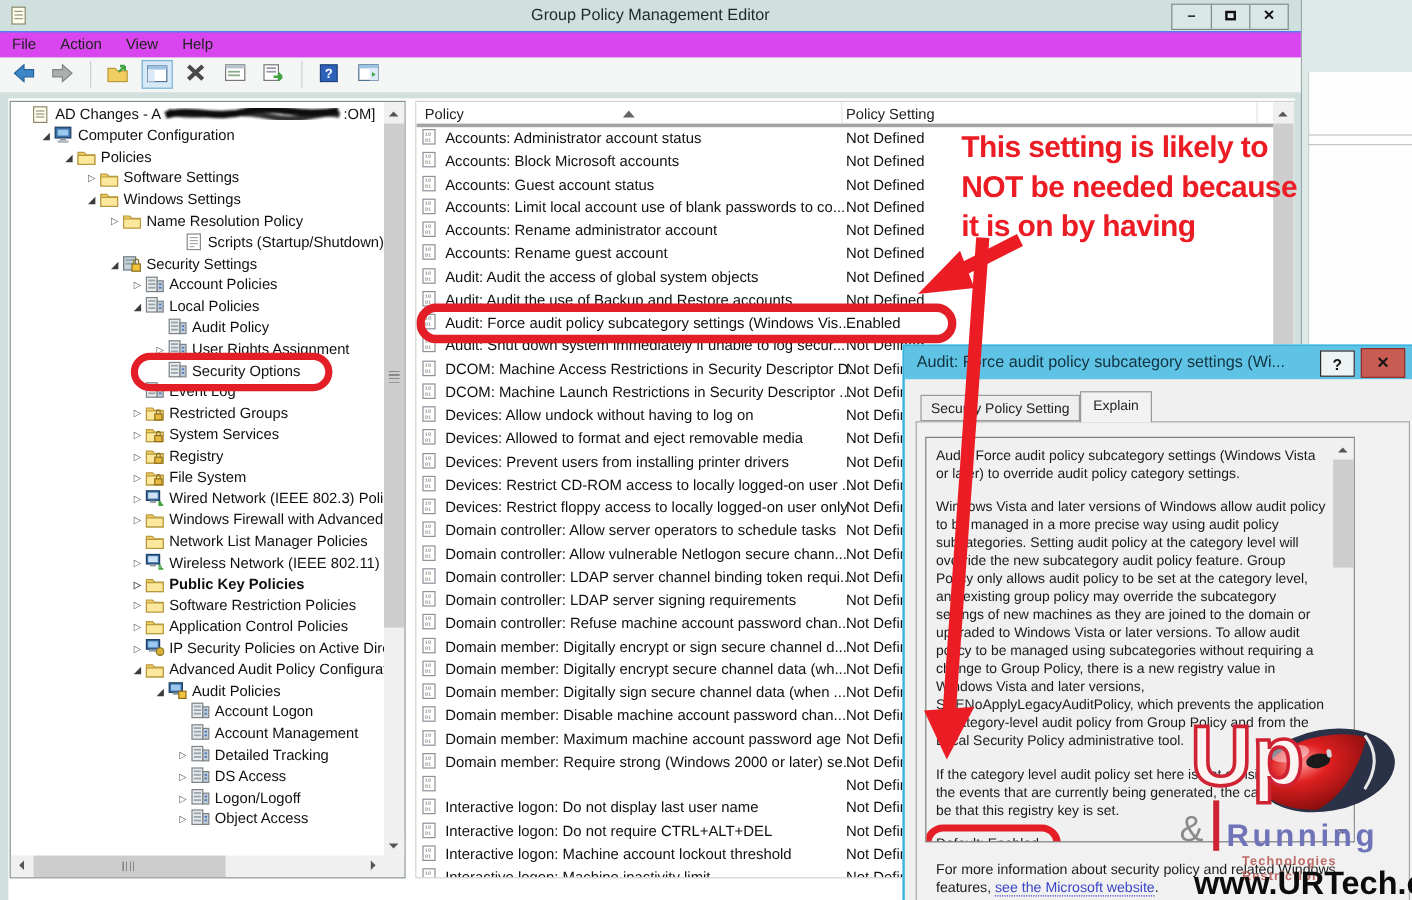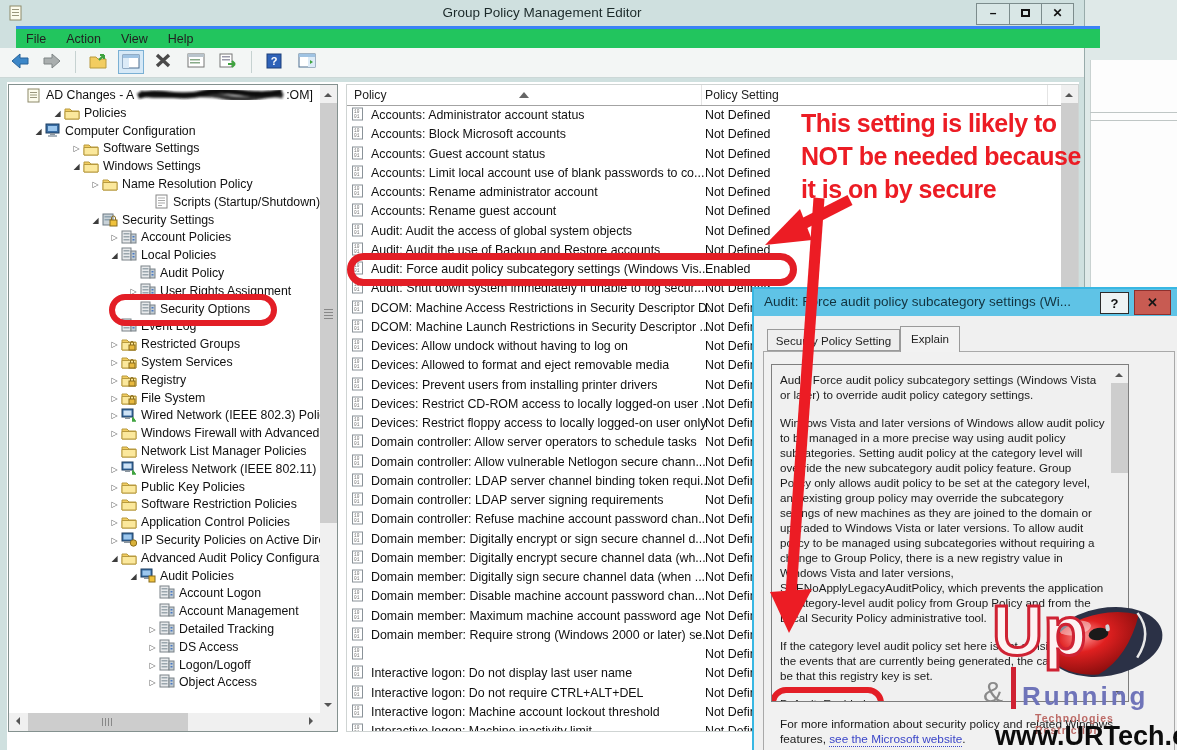--- a/index.html
+++ b/index.html
@@ -15,21 +15,21 @@
   
   .win{position:absolute;left:0;top:0;width:1085px;height:750px;background:#cfe0df;border-right:1px solid #98abaa;z-index:1;}
   .titlebar{position:absolute;left:0;top:0;width:100%;height:26px;}
   .title{position:absolute;left:0;right:0;top:5px;text-align:center;font-size:13.5px;color:#1c2a2a;}
   .app-ico{position:absolute;left:8px;top:5px;width:16px;height:16px;}
   .winbtns{position:absolute;right:10px;top:3px;display:flex;border:1px solid #7c8c8c;background:#d9e7e6;}
   .wbtn{width:32px;height:20px;border-left:1px solid #7c8c8c;text-align:center;font-size:12px;font-weight:bold;color:#111;line-height:19px;}
   .wbtn:first-child{border-left:none;}
   .wbtn .sq{display:inline-block;width:9px;height:8px;border:2px solid #111;margin-top:5px;}
 
-  .menubar{position:absolute;left:16px;top:26px;width:100%;height:22px;background:#22c55e;border-top:3px solid #3b82f6;}
+  .menubar{position:absolute;left:0;top:26px;width:100%;height:22px;background:#d946ef;border-top:1px solid #3b82f6;}
   .menu-item{display:inline-block;padding:3px 10px;font-size:12.5px;color:#222;}
 
   .toolbar{position:absolute;left:0;top:48px;width:100%;height:30px;background:#f3f6f5;border-bottom:1px solid #ccd8d7;}
   .tbtn{display:inline-block;vertical-align:top;width:26px;height:24px;margin:2px 1px;text-align:center;padding-top:3px;}
   .tbtn.pressed{border:1px solid #7ab0d4;background:#d6e9f7;}
   .tsep{display:inline-block;vertical-align:top;width:1px;height:22px;background:#c6d2d1;margin:3px 4px;}
 
   .content-bg{position:absolute;left:7px;top:82px;width:1072px;height:668px;background:#ffffff;}
 
   
@@ -55,21 +55,21 @@
   .tri.left{border-right-color:#555;left:3px;top:4px;}
   .tri.right{border-left-color:#555;left:7px;top:4px;}
   .thumb{position:absolute;background:#cdcdcd;}
   .grip-h{position:absolute;left:50%;top:5px;width:12px;height:8px;margin-left:-6px;
           background:repeating-linear-gradient(90deg,#888 0 1px,transparent 1px 3px);}
   .grip-v{position:absolute;top:50%;left:4px;height:12px;width:9px;margin-top:-6px;
           background:repeating-linear-gradient(0deg,#888 0 1px,transparent 1px 3px);}
 
   
   .list-pane{position:absolute;left:346px;top:84px;width:733px;height:648px;background:#fff;border:1px solid #cfd4d3;overflow:hidden;}
-  .list-head{position:absolute;left:0;top:0;right:4px;height:21px;background:#fff;border-bottom:1px solid #a3a3a3;font-size:12.2px;color:#222;}
+  .list-head{position:absolute;left:0;top:0;right:4px;height:21px;background:#fff;border-bottom:3px solid #a3a3a3;font-size:12.2px;color:#222;}
   .col-div{position:absolute;top:0;bottom:0;width:1px;background:#e4e4e4;}
   .hd-policy{position:absolute;left:7px;top:3px;}
   .hd-setting{position:absolute;left:358px;top:3px;}
   .sort-tri{position:absolute;left:172px;top:7px;width:0;height:0;border:5px solid transparent;border-bottom:6px solid #666;border-top:none;}
   .list-rows{position:absolute;left:0;top:21px;right:17px;bottom:0;overflow:hidden;}
   .lr{position:relative;height:19.25px;line-height:19.25px;white-space:nowrap;font-size:12.4px;color:#101010;}
   .lr .ti{margin-left:4px;}
   .lr .set{position:absolute;left:358px;top:0;}
   .row-ellipse{position:absolute;left:0px;top:-7px;width:450px;height:33px;border:7px solid #e31e26;border-radius:17px;pointer-events:none;z-index:5;}
   .list-pane .vsb{top:0;bottom:0;}
@@ -197,30 +197,30 @@
               <g filter="url(#b)">
                 <path d="M4 9 C25 2 45 13 70 6 S115 12 148 5" stroke="#111" stroke-width="6" fill="none"></path>
                 <path d="M6 6 C30 13 60 3 90 10 S130 4 149 9" stroke="#111" stroke-width="5" fill="none" opacity="0.85"></path>
               </g>
               <defs>
                 <filter id="b">
                   <feGaussianBlur stdDeviation="1"></feGaussianBlur>
                 </filter>
               </defs>
             </svg></span><span class="tl">:OM]</span></div>
-        <div class="tr" style="padding-left: 42px;"><span class="ex open">◢</span><span class="ti"><svg width="16" height="14">
-              <path d="M1 3h5l2 2h7v8H1z" fill="#f2cd61" stroke="#b89a3e"></path>
-              <path d="M1 5.5h14v7.5H1z" fill="#fbe89c" stroke="#b89a3e"></path>
-            </svg></span><span class="tl">Policies</span></div>
         <div class="tr" style="padding-left: 23px;"><span class="ex open">◢</span><span class="ti"><svg width="16" height="15">
               <rect x="1" y="1" width="13" height="9" fill="#3a6ea5" stroke="#1d3f63"></rect>
               <rect x="3" y="3" width="9" height="5" fill="#9cc7ee"></rect>
               <rect x="5" y="10" width="5" height="2" fill="#8b96a0"></rect>
               <rect x="3" y="12" width="9" height="2" fill="#aab4bd"></rect>
             </svg></span><span class="tl">Computer Configuration</span></div>
+        <div class="tr" style="padding-left: 42px;"><span class="ex open">◢</span><span class="ti"><svg width="16" height="14">
+              <path d="M1 3h5l2 2h7v8H1z" fill="#f2cd61" stroke="#b89a3e"></path>
+              <path d="M1 5.5h14v7.5H1z" fill="#fbe89c" stroke="#b89a3e"></path>
+            </svg></span><span class="tl">Policies</span></div>
         <div class="tr" style="padding-left: 61px;"><span class="ex">▷</span><span class="ti"><svg width="16" height="14">
               <path d="M1 3h5l2 2h7v8H1z" fill="#f2cd61" stroke="#b89a3e"></path>
               <path d="M1 5.5h14v7.5H1z" fill="#fbe89c" stroke="#b89a3e"></path>
             </svg></span><span class="tl">Software Settings</span></div>
         <div class="tr" style="padding-left: 61px;"><span class="ex open">◢</span><span class="ti"><svg width="16" height="14">
               <path d="M1 3h5l2 2h7v8H1z" fill="#f2cd61" stroke="#b89a3e"></path>
               <path d="M1 5.5h14v7.5H1z" fill="#fbe89c" stroke="#b89a3e"></path>
             </svg></span><span class="tl">Windows Settings</span></div>
         <div class="tr" style="padding-left: 80px;"><span class="ex">▷</span><span class="ti"><svg width="16" height="14">
               <path d="M1 3h5l2 2h7v8H1z" fill="#f2cd61" stroke="#b89a3e"></path>
@@ -331,21 +331,21 @@
         <div class="tr" style="padding-left: 99px;"><span class="ex"></span><span class="ti"><svg width="16" height="14">
               <path d="M1 3h5l2 2h7v8H1z" fill="#f2cd61" stroke="#b89a3e"></path>
               <path d="M1 5.5h14v7.5H1z" fill="#fbe89c" stroke="#b89a3e"></path>
             </svg></span><span class="tl">Network List Manager Policies</span></div>
         <div class="tr" style="padding-left: 99px;"><span class="ex">▷</span><span class="ti"><svg width="16" height="15">
               <rect x="1" y="1" width="11" height="8" fill="#3a6ea5" stroke="#1d3f63"></rect>
               <rect x="2.5" y="2.5" width="8" height="5" fill="#cfe3f5"></rect>
               <rect x="4" y="9" width="5" height="2" fill="#8b96a0"></rect>
               <path d="M11 13 h4 M11 11.5 h3 M11 10 h2" stroke="#3fa33f" stroke-width="1.4"></path>
             </svg></span><span class="tl">Wireless Network (IEEE 802.11) Policie</span></div>
-        <div class="tr" style="padding-left: 99px;"><span class="ex">▷</span><span class="ti"><svg width="16" height="14">
+        <div class="tr" style="padding-left: 99px; font-weight: bold;"><span class="ex">▷</span><span class="ti"><svg width="16" height="14">
               <path d="M1 3h5l2 2h7v8H1z" fill="#f2cd61" stroke="#b89a3e"></path>
               <path d="M1 5.5h14v7.5H1z" fill="#fbe89c" stroke="#b89a3e"></path>
             </svg></span><span class="tl">Public Key Policies</span></div>
         <div class="tr" style="padding-left: 99px;"><span class="ex">▷</span><span class="ti"><svg width="16" height="14">
               <path d="M1 3h5l2 2h7v8H1z" fill="#f2cd61" stroke="#b89a3e"></path>
               <path d="M1 5.5h14v7.5H1z" fill="#fbe89c" stroke="#b89a3e"></path>
             </svg></span><span class="tl">Software Restriction Policies</span></div>
         <div class="tr" style="padding-left: 99px;"><span class="ex">▷</span><span class="ti"><svg width="16" height="14">
               <path d="M1 3h5l2 2h7v8H1z" fill="#f2cd61" stroke="#b89a3e"></path>
               <path d="M1 5.5h14v7.5H1z" fill="#fbe89c" stroke="#b89a3e"></path>
@@ -627,21 +627,21 @@
       <div class="thumb" style="left:0;width:17px;top:18px;height:560px">
           <span class="grip-v"></span>
         </div>
     </div>
   </div>
 </div>
 
 <div class="red-note" style="color: rgb(236, 28, 36);">
     <div>This setting is likely to</div>
     <div>NOT be needed because</div>
-    <div>it is on by secure</div>
+    <div>it is on by having</div>
   </div>
 
 <div class="dlg">
   <div class="dlg-title">
     <span class="txt">Audit: Force audit policy subcategory settings (Wi...</span>
     <span class="dlg-help">?</span>
     <span class="dlg-close">✕</span>
   </div>
   <div class="tab inactive">Security Policy Setting</div>
   <div class="tab active">Explain</div>

